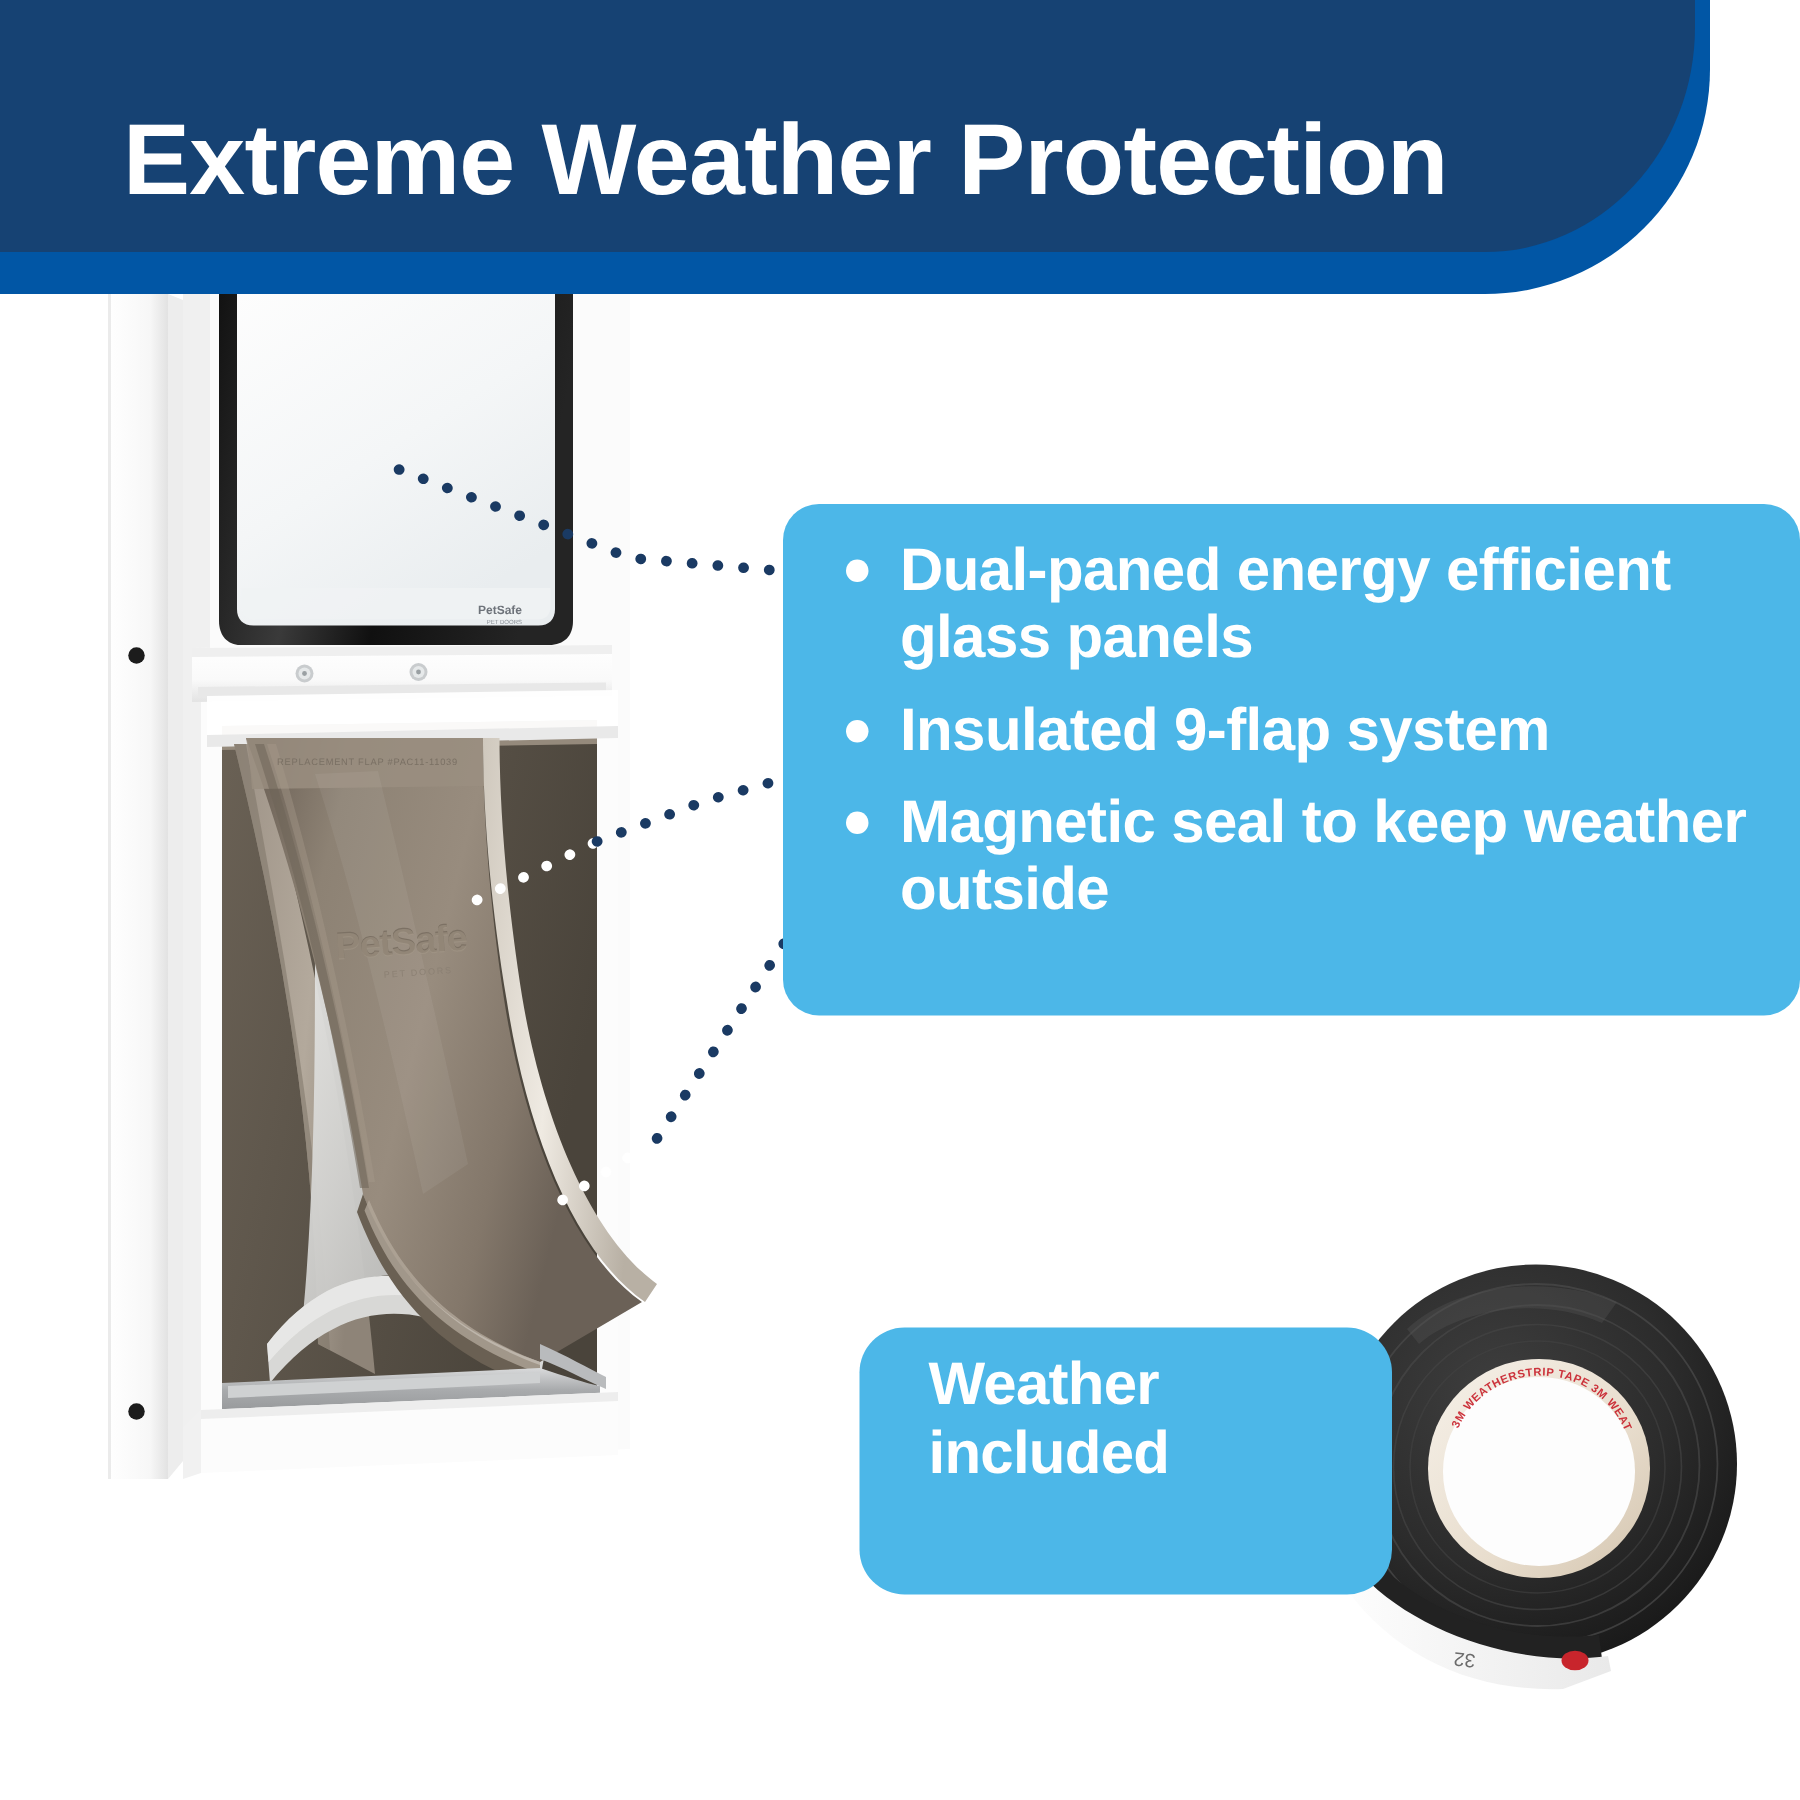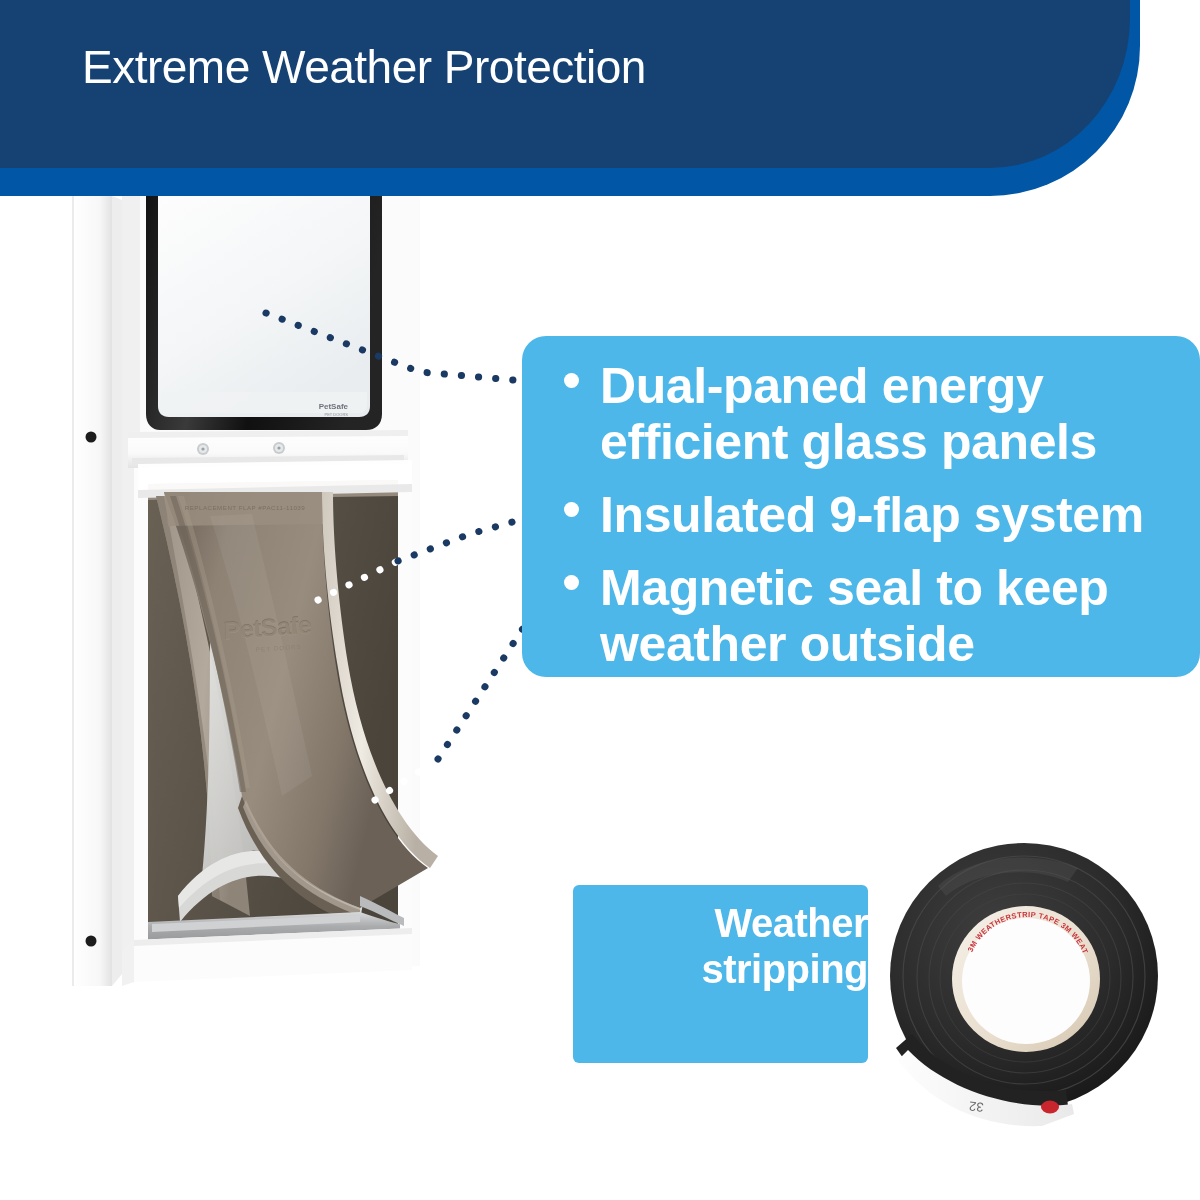--- a/index.html
+++ b/index.html
@@ -38,23 +38,23 @@
     position: absolute;
     left: -20px; top: 0;
     width: 1150px;
     height: 168px;
     background: #164273;
     border-bottom-right-radius: 140px 150px;
   }
   .banner-title {
     position: absolute;
     left: 82px;
-    top: 40px;
-    font-size: 46px;
-    font-weight: normal;
+    top: 68px;
+    font-size: 67px;
+    font-weight: bold;
     color: #ffffff;
     letter-spacing: -0.5px;
     white-space: nowrap;
   }
 
   
   .callout {
     position: absolute;
     background: #4cb7e8;
     box-sizing: border-box;
@@ -67,45 +67,44 @@
     border-radius: 24px;
   }
   .feature-list {
     list-style: none;
     margin: 0;
     padding: 22px 22px 0 34px;
   }
   .feature-item {
     position: relative;
     color: #ffffff;
-    font-size: 50px;
+    font-size: 40px;
     font-weight: bold;
     line-height: 1.12;
     padding-left: 44px;
     margin-bottom: 17px;
     letter-spacing: -0.4px;
   }
   .feature-item::before {
     content: "";
     position: absolute;
     left: 8px;
     top: 15px;
     width: 15px;
     height: 15px;
     background: #ffffff;
     border-radius: 50%;
   }
 
   #callout-stripping {
     left: 573px;
     top: 885px;
-    width: 295px;
+    width: 355px;
     height: 178px;
-    border-radius: 6px;
-    text-align: right;
+    border-radius: 30px;
   }
   .stripping-text {
     color: #ffffff;
     font-size: 40px;
     font-weight: bold;
     line-height: 1.14;
     padding: 16px 0 0 46px;
     letter-spacing: -0.5px;
   }
 
@@ -370,17 +369,17 @@
     <ul class="feature-list">
       <li class="feature-item">Dual-paned energy efficient glass panels</li>
       <li class="feature-item">Insulated 9-flap system</li>
       <li class="feature-item">Magnetic seal to keep weather outside</li>
     </ul>
   </div>
 
   <div class="callout" id="callout-stripping">
     <div class="stripping-text">
       <div>Weather</div>
-      <div>stripping</div>
+      <div>included</div>
     </div>
   </div>
 
 </div>
 
 </body></html>

